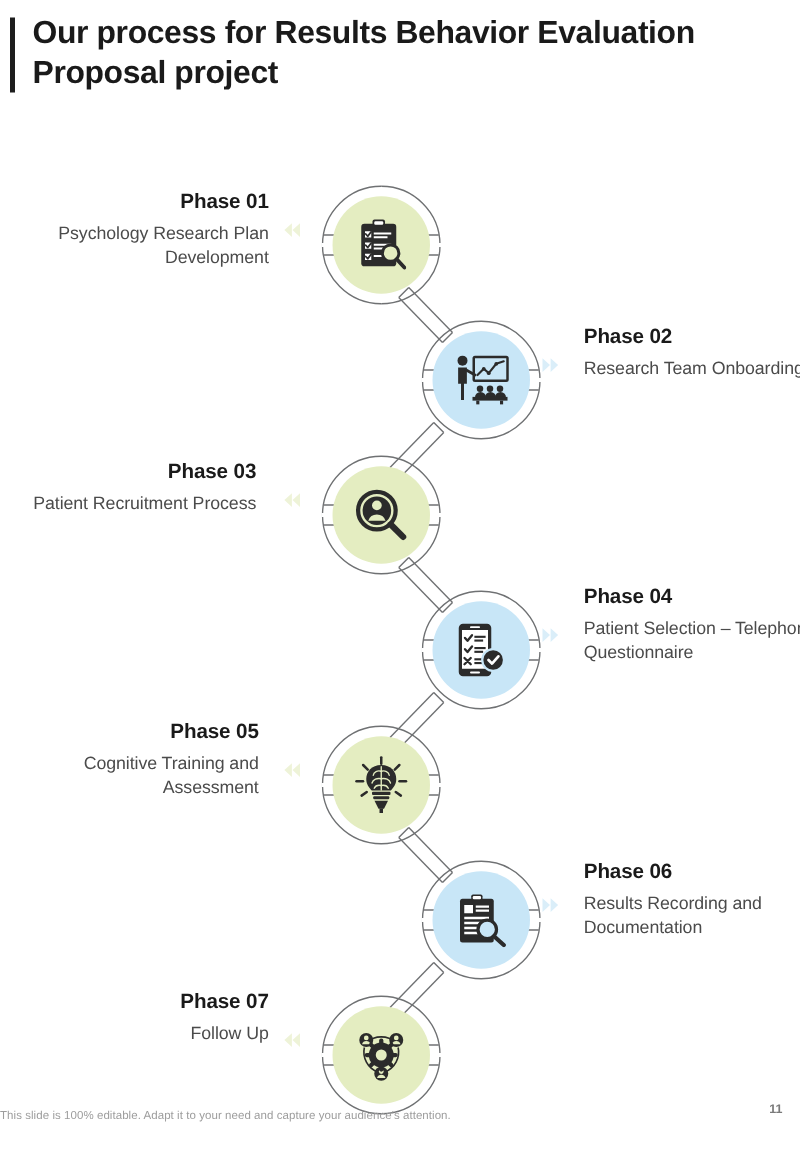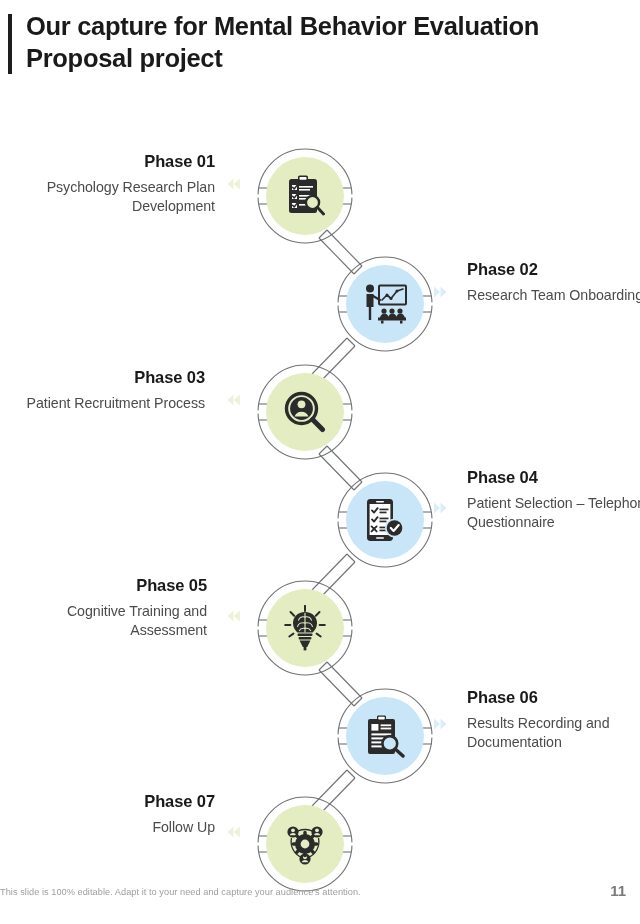--- a/index.html
+++ b/index.html
@@ -59,29 +59,29 @@
   .arrow-mark{position:absolute;width:22px;height:12px;}
   .arrow-mark svg{display:block;}
   
   #footer{position:absolute;left:0;top:882px;width:640px;height:42px;}
   #footer-note{
     position:absolute;left:0;top:5px;width:548px;text-align:left;
     font-size:9.2px;color:#9d9d9d;letter-spacing:0.05px;
   }
   #page-number{
     position:absolute;right:14px;top:0px;
-    font-size:15px;color:#7a7a7a;font-weight:bold;
+    font-size:10px;color:#7a7a7a;font-weight:bold;
   }
 </style>
 </head>
 <body>
 
 <div id="header">
   <div id="accent-bar"></div>
-  <div id="page-title">Our capture for Mental Behavior Evaluation Proposal project</div>
+  <div id="page-title">Our process for Results Behavior Evaluation Proposal project</div>
 </div>
 
 <div id="flow">
 
   <svg id="connectors" viewBox="0 0 640 750" xmlns="http://www.w3.org/2000/svg">
     <g fill="none" stroke="#6f7173" stroke-width="1.1">
 
       <path d="M310,104 L345,140"></path>
       <path d="M302,112 L337,148"></path>
       <path d="M310,104 L302,112"></path>

